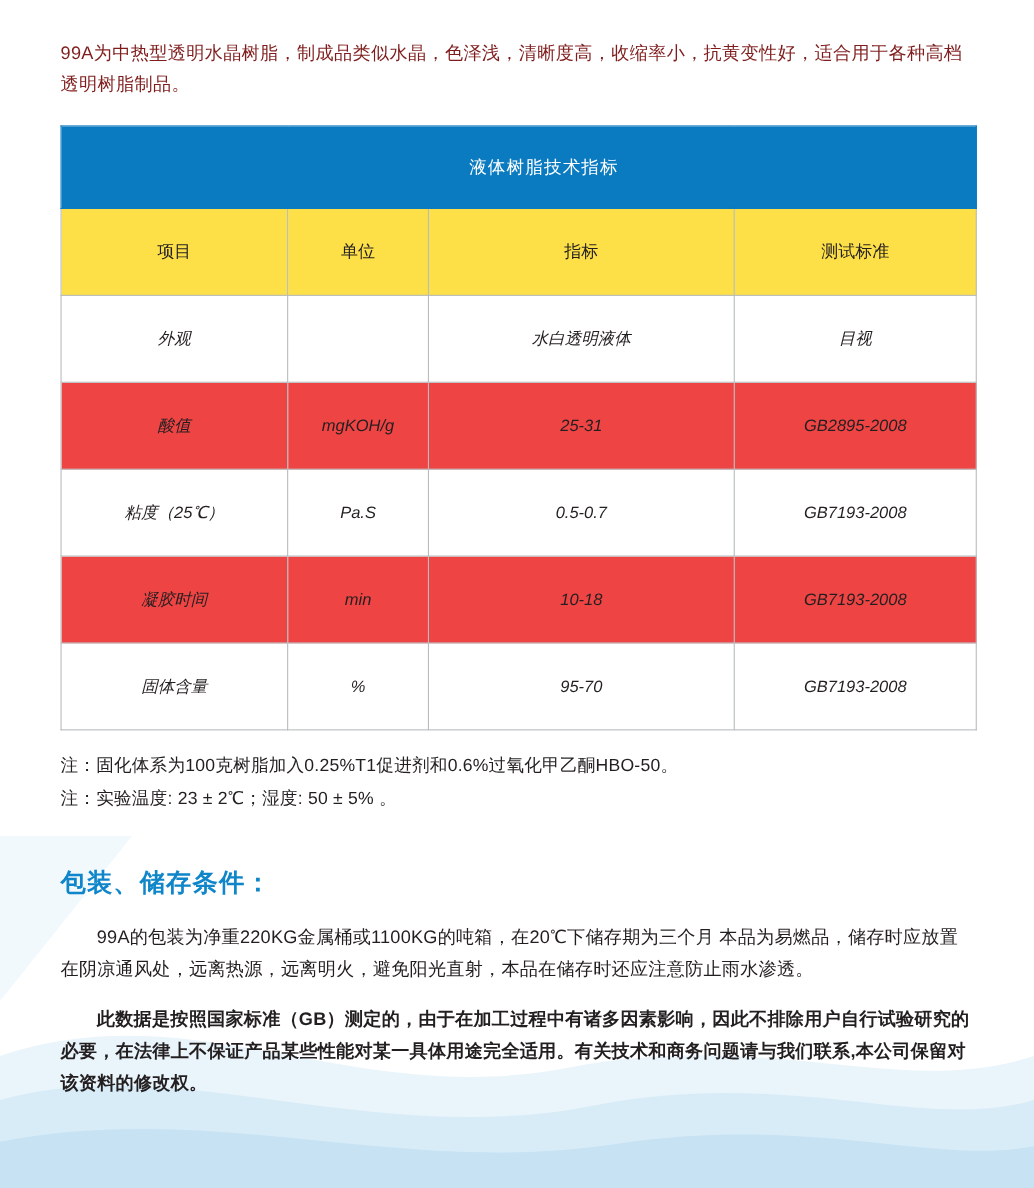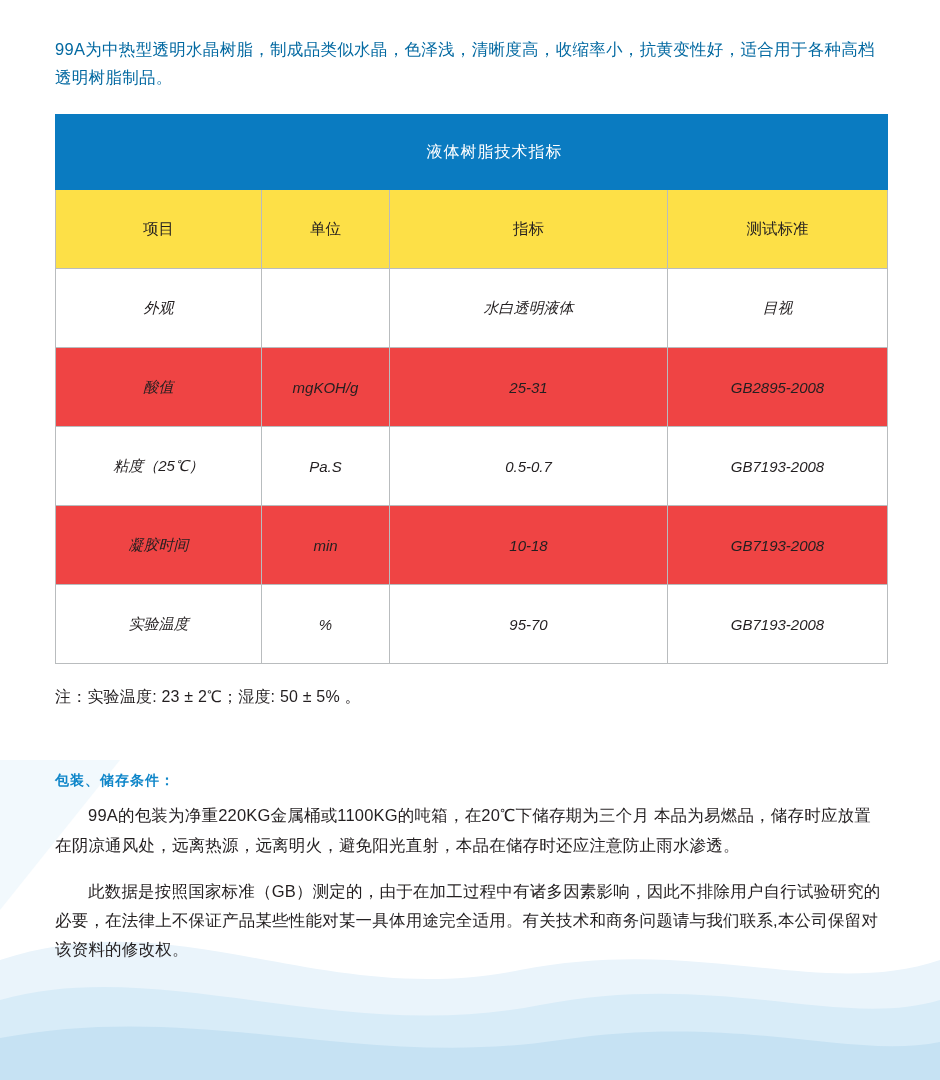--- a/index.html
+++ b/index.html
@@ -32,21 +32,21 @@
     z-index: 1;
     padding: 0 55px;
     box-sizing: border-box;
   }
 
   .intro {
     font-size: 16.5px;
     line-height: 1.75;
     letter-spacing: .3px;
     padding-top: 18px;
-    color: #0369a1;
+    color: #7f1d1d;
   }
 
   
   .spec-table {
     margin-top: 22px;
     width: 832px;
     border-collapse: collapse;
     table-layout: fixed;
   }
   .spec-table th,
@@ -88,35 +88,36 @@
   .col-std   { width: 220px; }
 
   .notes {
     margin-top: 18px;
     font-size: 16px;
     line-height: 1.85;
     letter-spacing: .2px;
   }
 
   .section-title {
-    margin-top: 60px;
+    margin-top: 46px;
     color: #0f86c9;
-    font-size: 14px;
+    font-size: 23px;
     letter-spacing: 1px;
   }
 
   .body-para {
     font-size: 16.5px;
     line-height: 1.78;
     letter-spacing: .2px;
     margin-top: 10px;
     text-indent: 2em;
   }
   .body-para.second {
     margin-top: 14px;
+    font-weight: bold;
   }
 </style>
 </head>
 <body>
 
 <svg class="bg-wave" viewBox="0 0 940 320" preserveAspectRatio="none">
   <path d="M0,200 C180,140 320,250 520,210 C700,175 820,240 940,200 L940,320 L0,320 Z" fill="#eaf4fb"></path>
   <path d="M0,240 C160,195 340,285 540,245 C720,210 840,270 940,240 L940,320 L0,320 Z" fill="#d8ecf8"></path>
   <path d="M0,278 C200,240 360,310 560,280 C740,253 850,300 940,282 L940,320 L0,320 Z" fill="#c6e2f3"></path>
   <path d="M0,0 L120,0 L0,150 Z" fill="#f2f9fd"></path>
@@ -163,29 +164,30 @@
         <td>0.5-0.7</td>
         <td>GB7193-2008</td>
       </tr>
       <tr class="even">
         <td>凝胶时间</td>
         <td>min</td>
         <td>10-18</td>
         <td>GB7193-2008</td>
       </tr>
       <tr class="odd">
-        <td>实验温度</td>
+        <td>固体含量</td>
         <td>%</td>
         <td>95-70</td>
         <td>GB7193-2008</td>
       </tr>
     </tbody>
   </table>
 
   <div class="notes">
+    <div>注：固化体系为100克树脂加入0.25%T1促进剂和0.6%过氧化甲乙酮HBO-50。</div>
     <div>注：实验温度: 23 ± 2℃；湿度: 50 ± 5% 。</div>
   </div>
 
   <h2 class="section-title">包装、储存条件：</h2>
 
   <p class="body-para">99A的包装为净重220KG金属桶或1100KG的吨箱，在20℃下储存期为三个月 本品为易燃品，储存时应放置在阴凉通风处，远离热源，远离明火，避免阳光直射，本品在储存时还应注意防止雨水渗透。</p>
   <p class="body-para second">此数据是按照国家标准（GB）测定的，由于在加工过程中有诸多因素影响，因此不排除用户自行试验研究的必要，在法律上不保证产品某些性能对某一具体用途完全适用。有关技术和商务问题请与我们联系,本公司保留对该资料的修改权。</p>
 
 </div>
 

